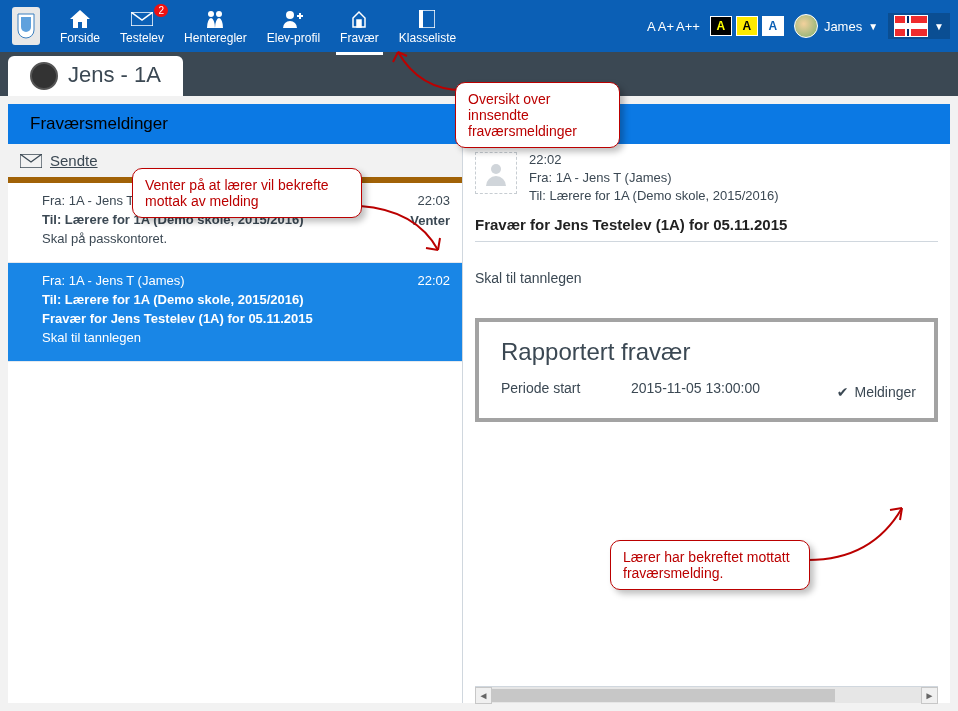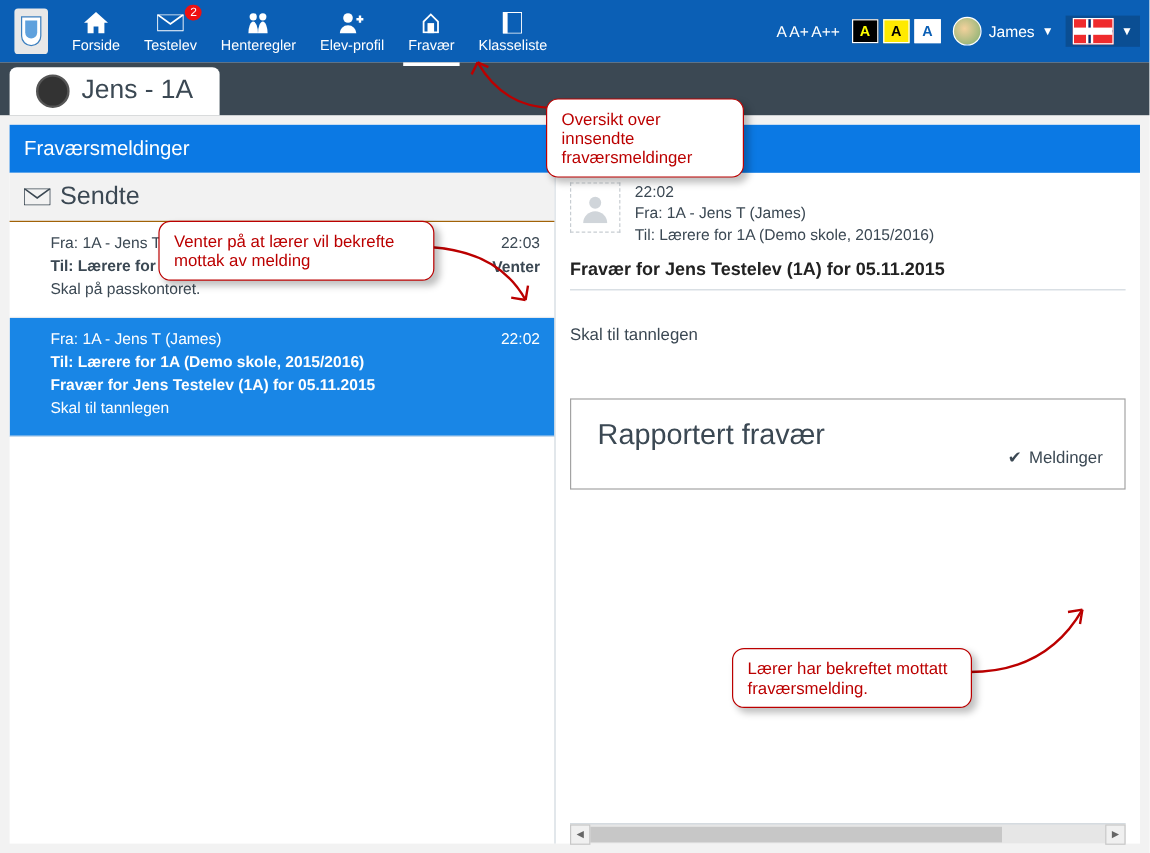--- a/index.html
+++ b/index.html
@@ -33,43 +33,43 @@
   .flag-wrap { display:flex; align-items:center; gap:6px; background:#0a4e93; padding:2px 6px; cursor:pointer; }
 
   .tabs-bar { background:#3b4853; height:44px; display:flex; align-items:flex-end; padding-left:8px; }
   .student-tab { display:flex; align-items:flex-start; gap:10px; padding:6px 22px; height:40px; border-radius:6px 6px 0 0; cursor:pointer; color:#9ea7ad; font-size:22px; }
   .student-tab .tab-avatar { width:28px; height:28px; border-radius:50%; background:#606a72; border:2px solid #78838b; }
   .student-tab.active { background:#fff; color:#3b4853; }
   .student-tab.active .tab-avatar { background:#333; border-color:#555; }
 
   .content { background:#fff; margin:8px; padding:0; height: calc(711px - 52px - 44px - 16px); display:flex; flex-direction:column; }
 
-  .card-header { background:#0b79e4; color:#ffffff; padding:10px 12px; font-size:17px; }
+  .card-header { background:#0b79e4; color:#000000; padding:10px 22px; font-size:17px; }
 
   .columns { display:flex; flex:1; min-height:0; }
   .left-col { width:455px; border-right:1px solid #d0d7de; display:flex; flex-direction:column; }
   .right-col { flex:1; display:flex; flex-direction:column; padding:8px 12px 0 12px; position:relative; }
 
-  .sendte-header { display:flex; align-items:center; gap:8px; padding:8px 12px; color:#3b4853; font-size:21px; border-bottom:1px solid #a16207; background:#f2f2f2;}
+  .sendte-header { display:flex; align-items:center; gap:8px; padding:8px 12px; color:#3b4853; font-size:15px; border-bottom:6px solid #a16207; background:#f2f2f2;text-decoration:underline;}
   .msg-list { flex:1; overflow:auto; }
   .msg-item { padding:10px 20px 12px 34px; border-bottom:1px solid #e5e9ee; cursor:pointer; position:relative; }
   .msg-item .line { font-size:13px; color:#3b4853; margin-bottom:4px; }
   .msg-item .line.bold { font-weight:bold; }
   .msg-item .time { position:absolute; top:10px; right:12px; font-size:13px; color:#3b4853; }
   .msg-item .status { position:absolute; top:30px; right:12px; font-size:13px; color:#3b4853; font-weight:bold; }
   .msg-item.selected { background:#1986e6; }
   .msg-item.selected .line, .msg-item.selected .time, .msg-item.selected .status { color:#fff; }
 
   .detail-head { display:flex; gap:12px; }
   .detail-avatar { width:42px; height:42px; border:1px dashed #c7cdd2; display:flex; align-items:center; justify-content:center; color:#c7cdd2;}
   .detail-meta .m { font-size:13px; color:#3b4853; margin-bottom:3px; }
   .detail-subject { font-size:15px; font-weight:bold; color:#222; border-bottom:1px solid #d0d7de; padding:10px 0 8px; margin-bottom:6px;}
   .detail-body { font-size:14px; color:#3b4853; padding:22px 0 14px; }
 
-  .report-card { border:1px solid #a3a3a3; padding:16px 22px; margin-top:32px; position:relative; }
+  .report-card { border:4px solid #a3a3a3; padding:16px 22px; margin-top:18px; position:relative; }
   .report-title { font-size:24px; color:#3b4853; margin-bottom:14px; }
   .report-row { display:flex; font-size:14px; color:#3b4853; margin-bottom:6px; }
   .report-row .lbl { width:130px; }
   .bekreftet { position:absolute; right:18px; bottom:18px; font-size:14px; color:#3b4853; display:flex; align-items:center; gap:6px; }
 
   
   .callout { position:absolute; background:#fff; border:1.5px solid #bb0000; border-radius:10px; padding:8px 12px; color:#bb0000; font-size:14px; box-shadow:4px 4px 6px rgba(0,0,0,0.25); z-index:50; }
   .callout::after { content:''; position:absolute; width:0; height:0; }
 
   .scroll-bar { height:17px; background:#e6e6e6; display:flex; align-items:center; margin-top:auto; border-top:1px solid #d0d7de;}
@@ -229,20 +229,24 @@
           <div class="m">22:02</div>
           <div class="m">Fra: 1A - Jens T (James)</div>
           <div class="m">Til: Lærere for 1A (Demo skole, 2015/2016)</div>
         </div>
       </div>
       <div class="detail-subject">Fravær for Jens Testelev (1A) for 05.11.2015</div>
       <div class="detail-body">Skal til tannlegen</div>
 
       <div class="report-card">
         <div class="report-title">Rapportert fravær</div>
+        <div class="report-row">
+          <div class="lbl">Periode start</div>
+          <div>2015-11-05 13:00:00</div>
+        </div>
         <div class="bekreftet">
           <span>✔</span>
           <span>Meldinger</span>
         </div>
       </div>
 
       <div class="scroll-bar">
         <div class="scroll-btn">◄</div>
         <div class="scroll-track">
             <div class="scroll-thumb"></div>
@@ -252,21 +256,21 @@
     </div>
   </div>
 </div>
 
 <div class="callout" style="left:455px; top:82px; width:165px;">Oversikt over innsendte fraværsmeldinger</div>
 <svg class="arrow" style="left:390px; top:46px;" width="80" height="50">
     <path d="M72 44 Q 30 44 8 6" stroke="#bb0000" stroke-width="2" fill="none"></path>
     <path d="M8 6 l-5 10 M8 6 l9 4" stroke="#bb0000" stroke-width="2" fill="none"></path>
   </svg>
 
-<div class="callout" style="left:132px; top:184px; width:230px;">Venter på at lærer vil bekrefte mottak av melding</div>
+<div class="callout" style="left:132px; top:168px; width:230px;">Venter på at lærer vil bekrefte mottak av melding</div>
 <svg class="arrow" style="left:356px; top:200px;" width="90" height="60">
     <path d="M4 6 Q 60 10 82 50" stroke="#bb0000" stroke-width="2" fill="none"></path>
     <path d="M82 50 l-12 -2 M82 50 l2 -12" stroke="#bb0000" stroke-width="2" fill="none"></path>
   </svg>
 
 <div class="callout" style="left:610px; top:540px; width:200px;">Lærer har bekreftet mottatt fraværsmelding.</div>
 <svg class="arrow" style="left:802px; top:500px;" width="110" height="70">
     <path d="M6 60 Q 70 60 100 8" stroke="#bb0000" stroke-width="2" fill="none"></path>
     <path d="M100 8 l-12 2 M100 8 l-2 12" stroke="#bb0000" stroke-width="2" fill="none"></path>
   </svg>

